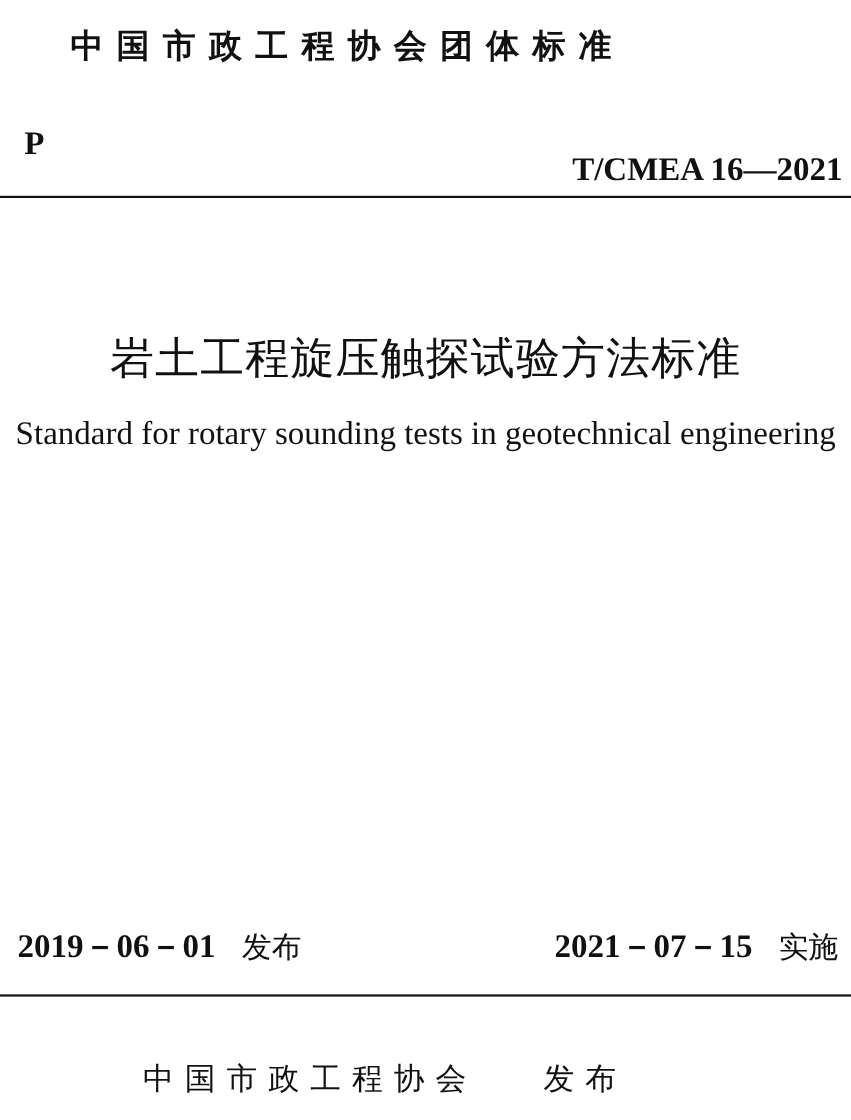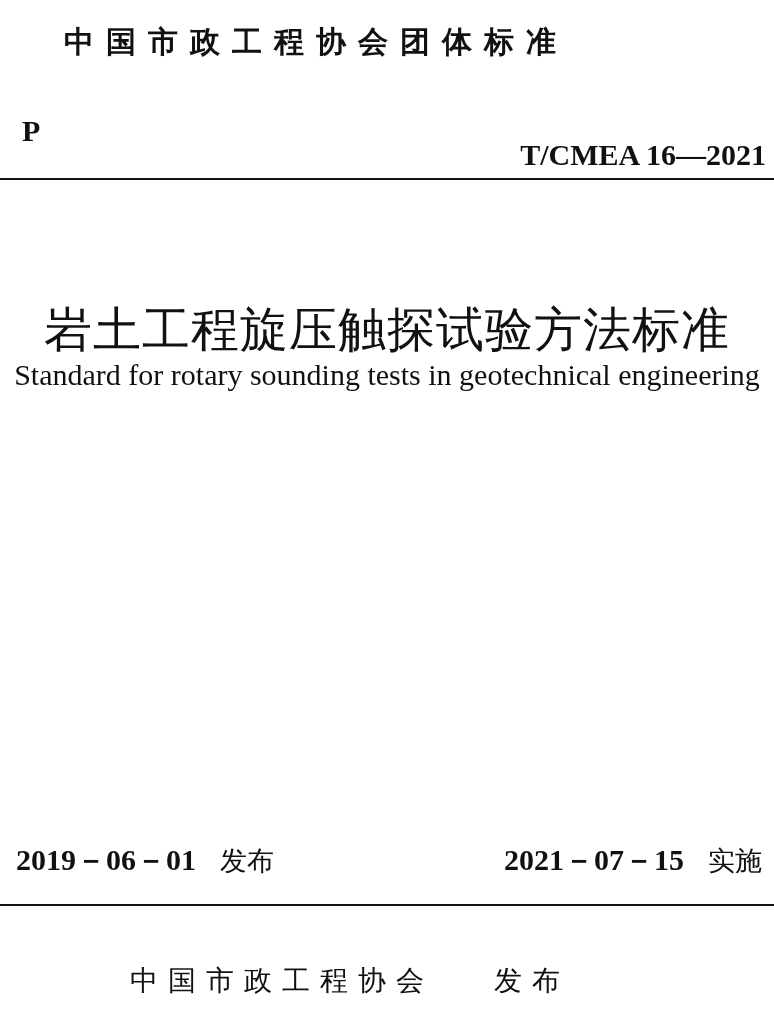--- a/index.html
+++ b/index.html
@@ -16,24 +16,24 @@
     left: 22px; top: 114px;
     font-family: "Liberation Serif", serif; font-weight: bold; font-size: 30px;
   }
   .code {
     right: 8px; top: 114px;
     font-family: "Liberation Serif", serif; font-weight: bold; font-size: 30px; margin-top: 24px;
   }
   .rule { left: 0; width: 774px; height: 2px; background: #111; }
   .title-cn {
     left: 0; width: 774px; top: 298px; text-align: center;
-    font-family: Liberation Sans, sans-serif; font-size: 48px; letter-spacing: 1px;
+    font-family: Liberation Sans, sans-serif; font-size: 40px; letter-spacing: 1px;
   }
   .title-en {
-    left: 0; width: 774px; top: 358px; text-align: center;
+    left: 0; width: 774px; top: 378px; text-align: center;
     font-family: "Liberation Serif", serif; font-size: 30px; white-space: nowrap;
   }
   .date {
     top: 840px; font-family: "Liberation Serif", serif; font-weight: bold; font-size: 30px;
     white-space: nowrap;
   }
   .date .lbl { font-family: "DejaVu Sans", sans-serif; font-weight: normal; font-size: 27px; margin-left: 24px; }
   .pub {
     left: 0; width: 700px; top: 962px; text-align: center;
     font-family: "DejaVu Sans", sans-serif; font-size: 28px; letter-spacing: 10px;

